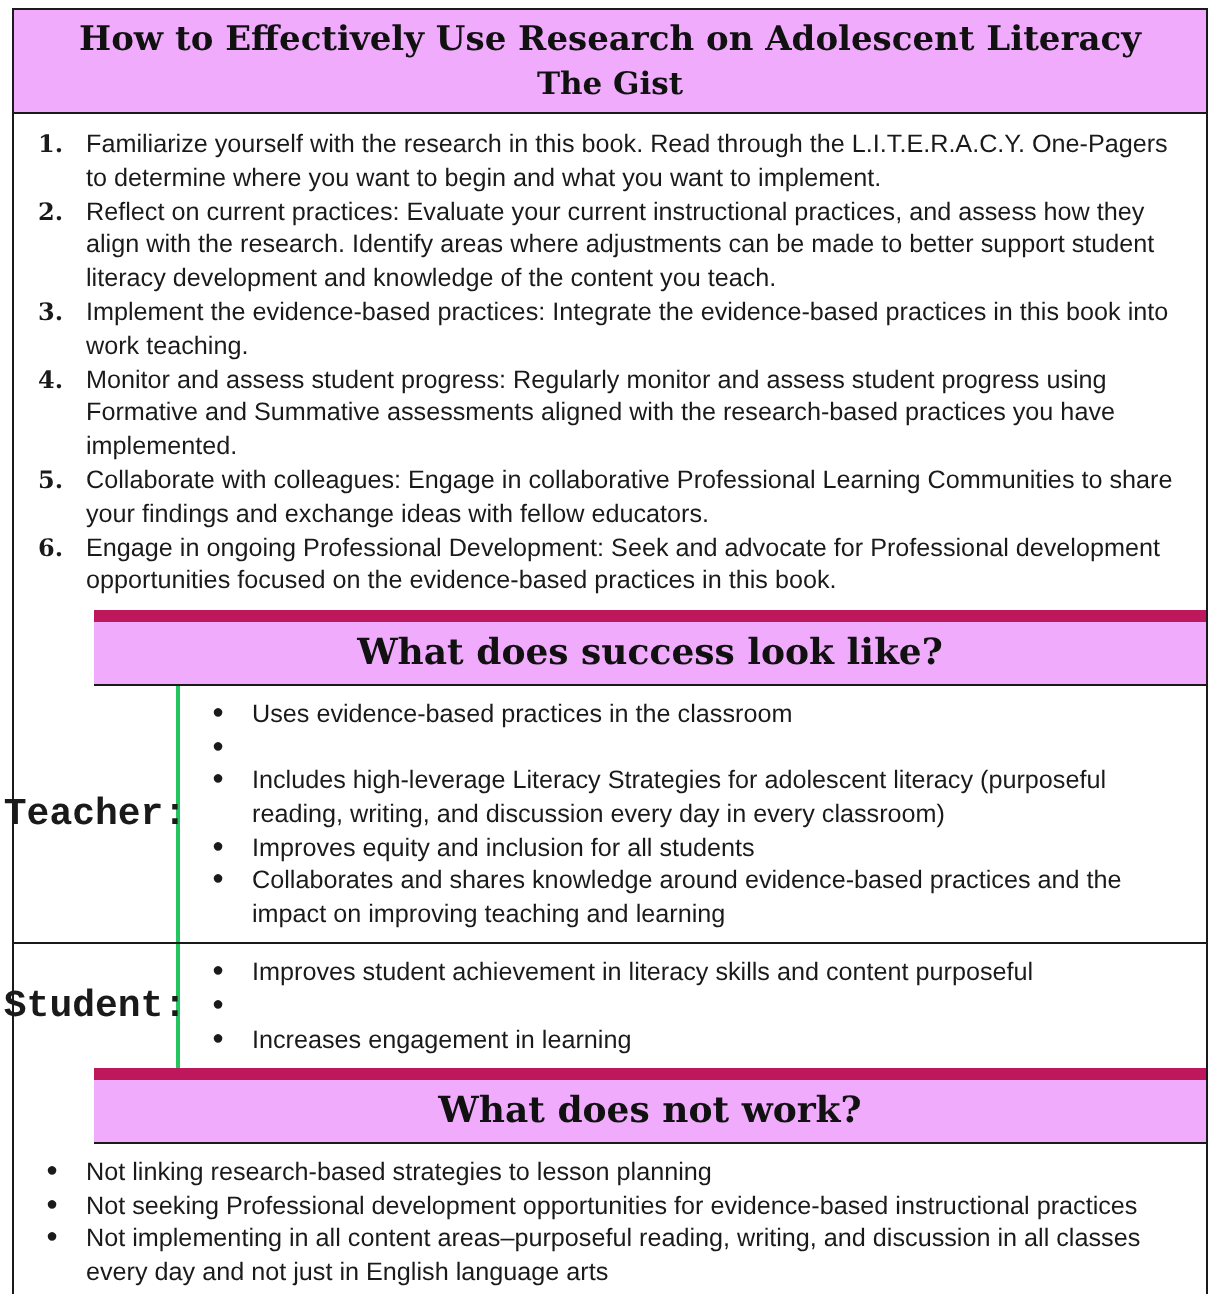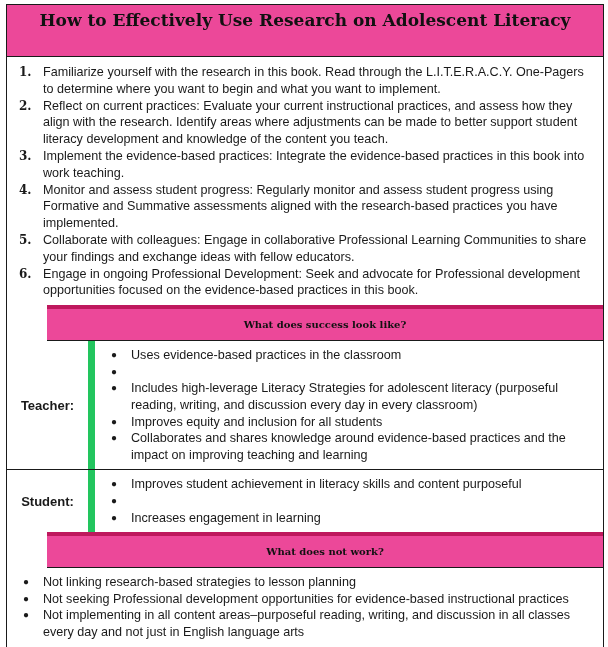--- a/index.html
+++ b/index.html
@@ -3,48 +3,49 @@
   <meta charset="utf-8">
   <style>
     html, body { margin: 0; padding: 0; background: #ffffff; }
     body { width: 608px; height: 647px; position: relative; overflow: hidden; }
     .box {
       position: absolute; left: 6px; top: 4px; width: 596px;
       border: 1px solid #1a1a1a; border-bottom: 1px solid #1a1a1a;
       font-family: "Liberation Sans", sans-serif; color: #1a1a1a;
     }
     .band {
-      background: #ec4899; text-align: center;
+      background: #f0abfc; text-align: center;
       font-family: "DejaVu Serif", serif; font-weight: bold; color: #111;
       border-bottom: 1px solid #1a1a1a;
     }
     .band.title { height: 52px; font-size: 17px; line-height: 21px; padding-top: 5px; box-sizing: border-box; }
     .band.title .sub { font-size: 15.5px; }
-    .band.section { height: 31px; line-height: 31px; font-size: 10px; border-top: 4px solid #be185d; margin-left: 40px; }
+    .band.section { height: 31px; line-height: 31px; font-size: 18px; border-top: 6px solid #be185d; margin-left: 40px; }
     .steps { margin: 0; padding: 7px 6px 6px 12px; list-style: none; font-size: 12.6px; line-height: 16.8px; }
     .steps li { display: flex; }
     .steps .num { width: 24px; flex: none; font-family: "DejaVu Serif", serif; font-weight: bold; font-size: 12px; }
     .grid { display: flex; border-top: 1px solid #1a1a1a; }
     .grid:first-of-type { border-top: none; }
     .label {
-      width: 81px; flex: none; border-right: 7px solid #22c55e;
+      width: 81px; flex: none; border-right: 2px solid #22c55e;
       display: flex; align-items: center; justify-content: center;
-      font-family: Liberation Sans, sans-serif; font-weight: bold; font-size: 13px;
+      font-family: Liberation Mono, monospace; font-weight: bold; font-size: 19px;
     }
     .bullets { margin: 0; padding: 6px 4px 6px 16px; list-style: none; font-size: 12.6px; line-height: 16.6px; flex: 1; }
     .bullets li { display: flex; }
     .bullets .dot { width: 20px; flex: none; font-size: 10px; line-height: 16.6px; }
     .notwork .bullets { padding: 6px 4px 7px 16px; }
   </style>
 </head>
 <body>
 
 <div class="box">
   <div class="band title">
     <div>How to Effectively Use Research on Adolescent Literacy</div>
+    <div class="sub">The Gist</div>
   </div>
 
   <ol class="steps">
     <li>
         <span class="num">1.</span>
         <span>Familiarize yourself with the research in this book. Read through the L.I.T.E.R.A.C.Y. One-Pagers to determine where you want to begin and what you want to implement.</span>
       </li>
     <li>
         <span class="num">2.</span>
         <span>Reflect on current practices: Evaluate your current instructional practices, and assess how they align with the research. Identify areas where adjustments can be made to better support student literacy development and knowledge of the content you teach.</span>

